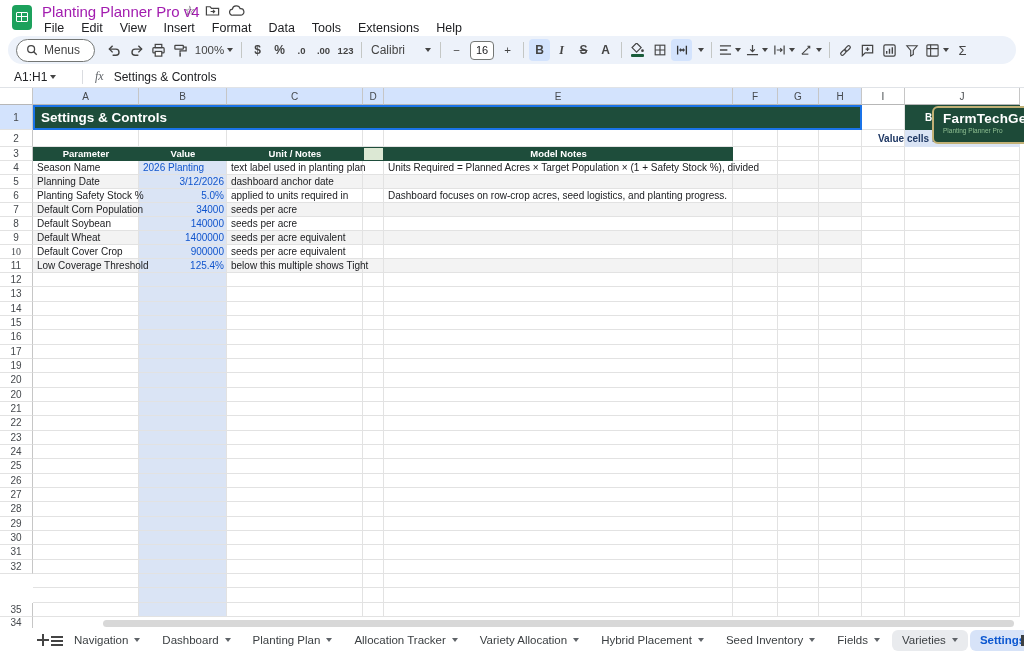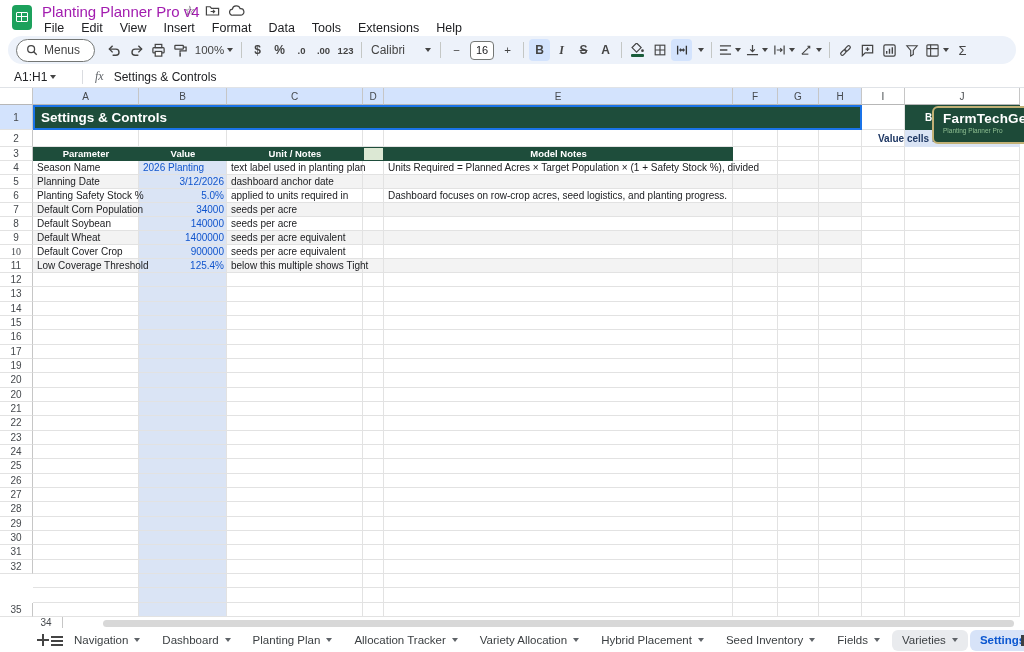--- a/index.html
+++ b/index.html
@@ -312,21 +312,21 @@
       <div class="rowhead" style="top: 445px; height: 14.3333px;">24</div>
       <div class="rowhead" style="top: 459.333px; height: 14.3333px;">25</div>
       <div class="rowhead" style="top: 473.667px; height: 14.3333px;">26</div>
       <div class="rowhead" style="top: 488px; height: 14.3333px;">27</div>
       <div class="rowhead" style="top: 502.333px; height: 14.3333px;">28</div>
       <div class="rowhead" style="top: 516.667px; height: 14.3333px;">29</div>
       <div class="rowhead" style="top: 531px; height: 14.3333px;">30</div>
       <div class="rowhead" style="top: 545.333px; height: 14.3333px;">31</div>
       <div class="rowhead" style="top: 559.667px; height: 14.3333px;">32</div>
       <div class="rowhead" style="top: 603px; height: 14.3333px;">33</div>
-      <div class="rowhead" style="top: 616px; height: 14.3333px; margin-left: 30px;">34</div>
+      <div class="rowhead" style="top: 616px; height: 14.3333px;">34</div>
       <div class="rowhead" style="top: 602.667px; height: 14.3333px;">35</div>
     </div>
   <div id="lattice">
       <div class="cellbg" style="left: 33px; top: 105px; width: 106px; height: 25px;"></div>
       <div class="cellbg" style="left: 139px; top: 105px; width: 88px; height: 25px;"></div>
       <div class="cellbg" style="left: 227px; top: 105px; width: 136px; height: 25px;"></div>
       <div class="cellbg" style="left: 363px; top: 105px; width: 21px; height: 25px;"></div>
       <div class="cellbg" style="left: 384px; top: 105px; width: 349px; height: 25px;"></div>
       <div class="cellbg" style="left: 733px; top: 105px; width: 45px; height: 25px;"></div>
       <div class="cellbg" style="left: 778px; top: 105px; width: 41px; height: 25px;"></div>

